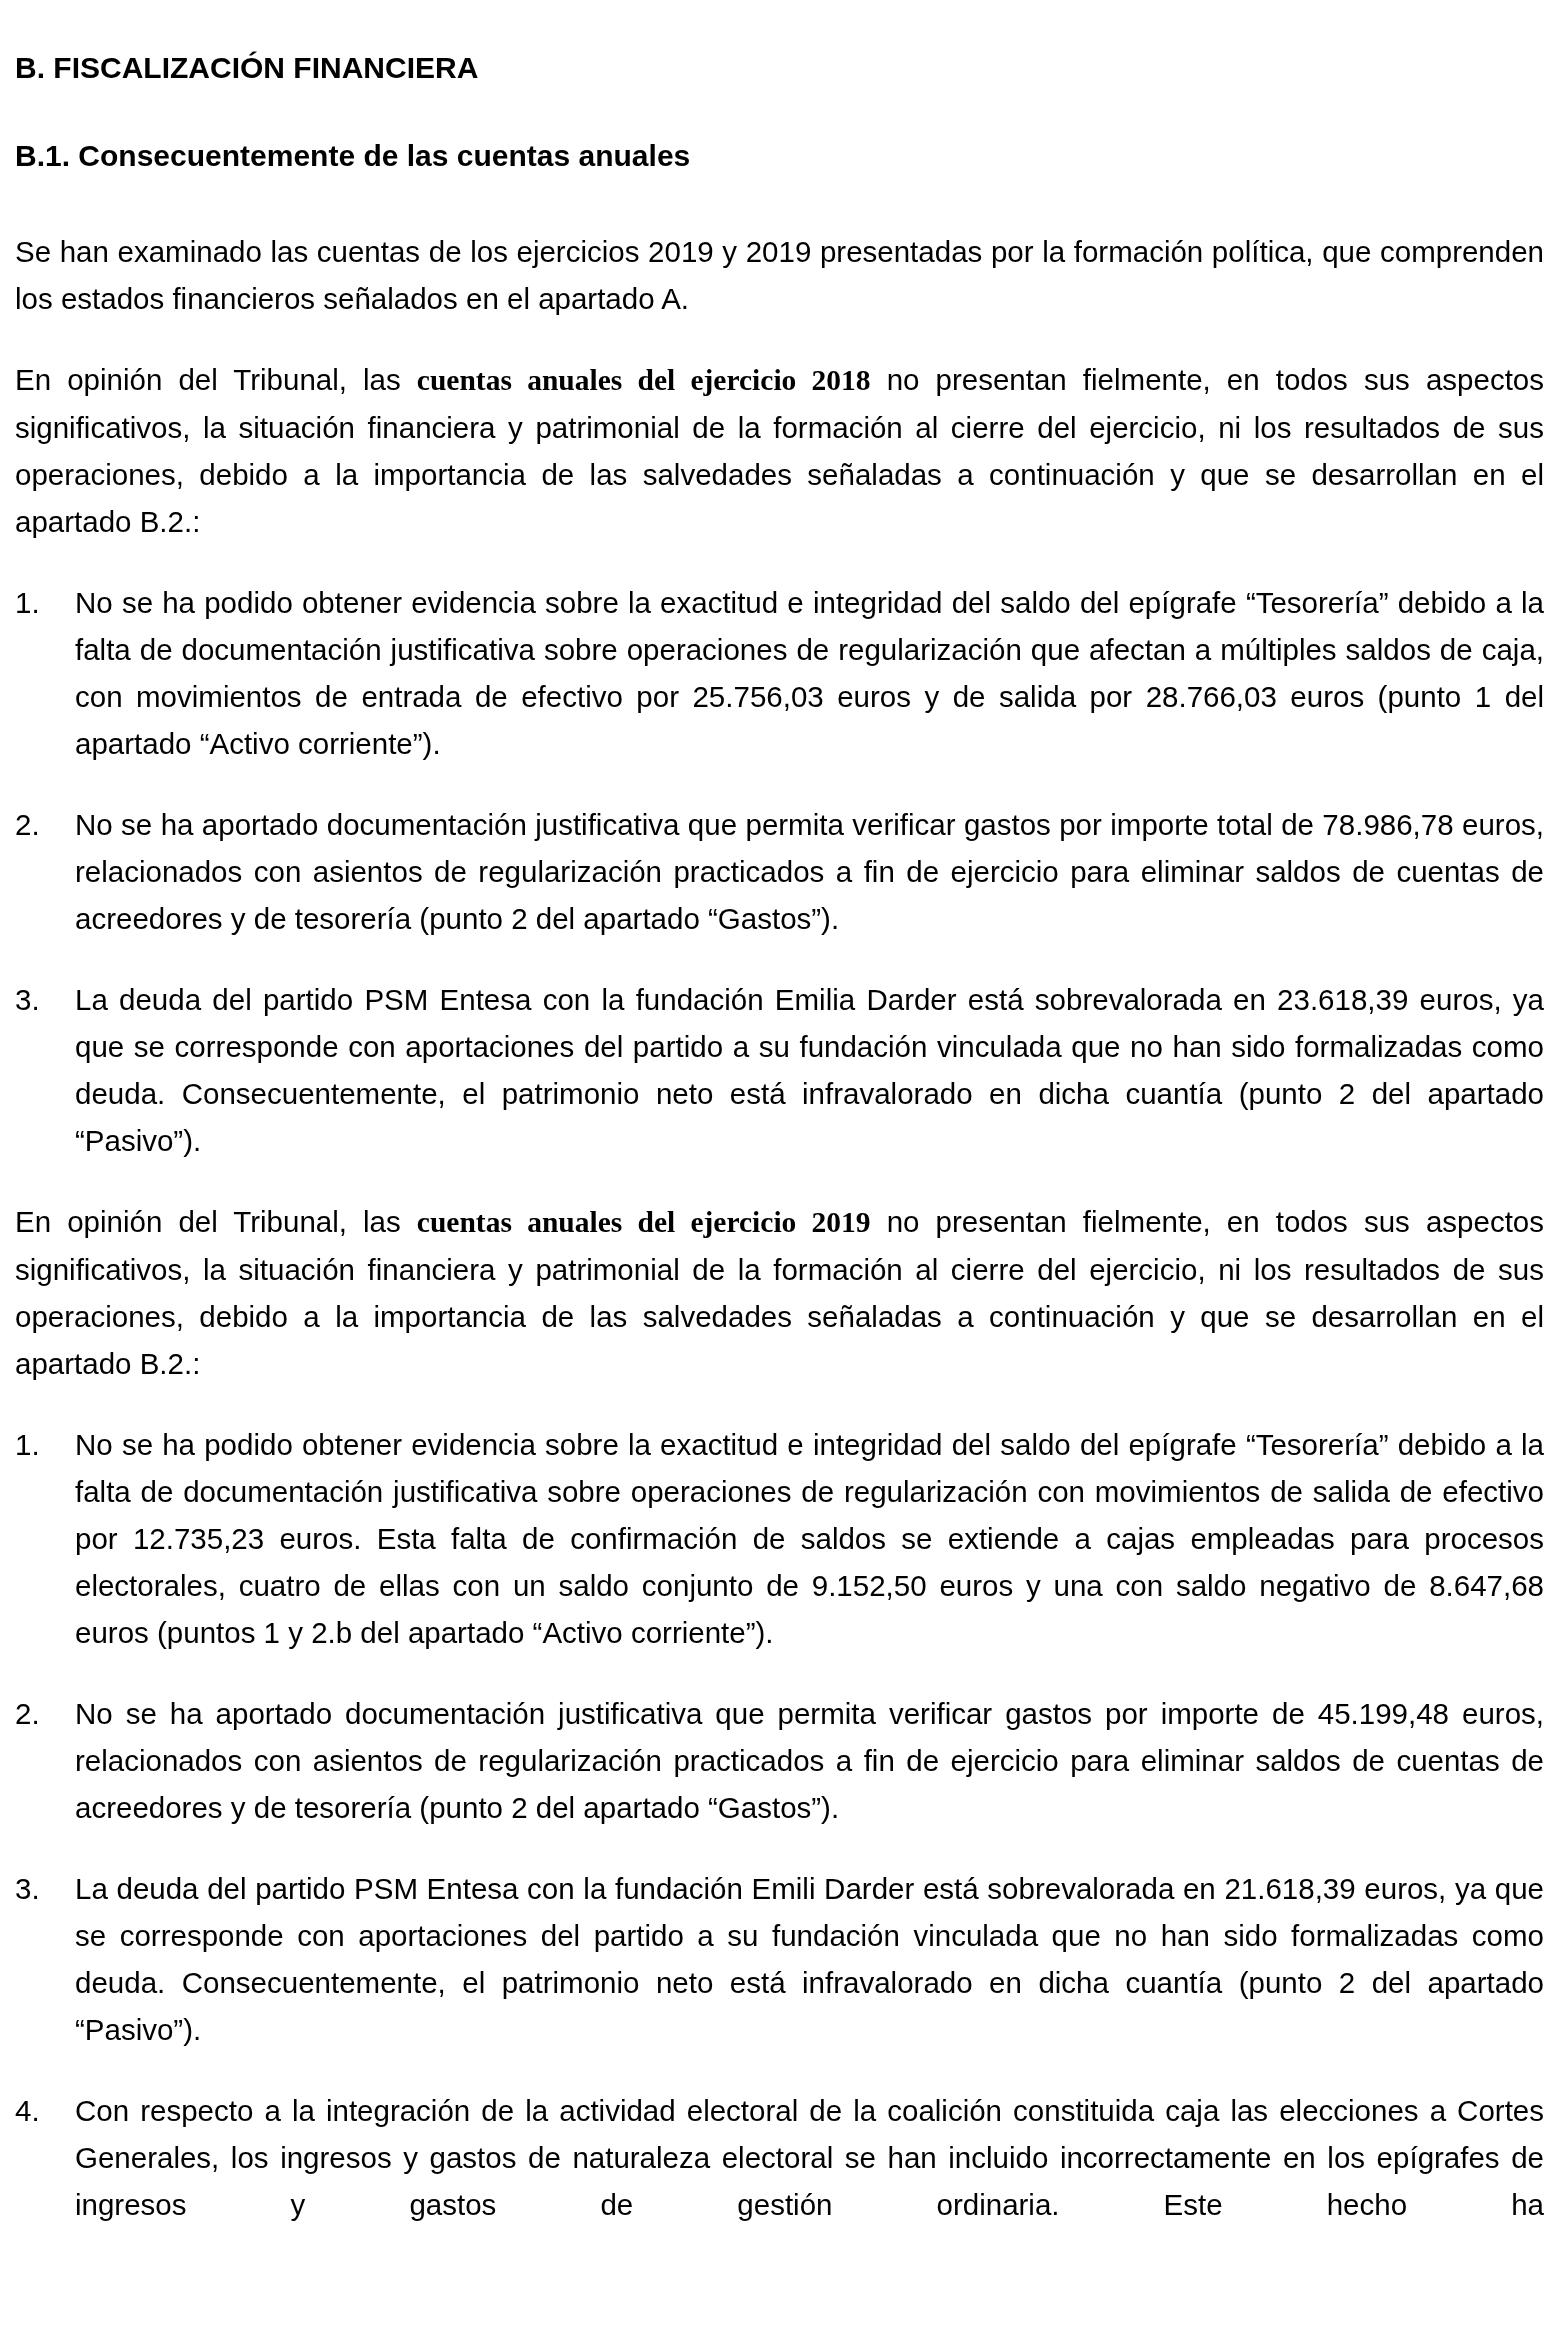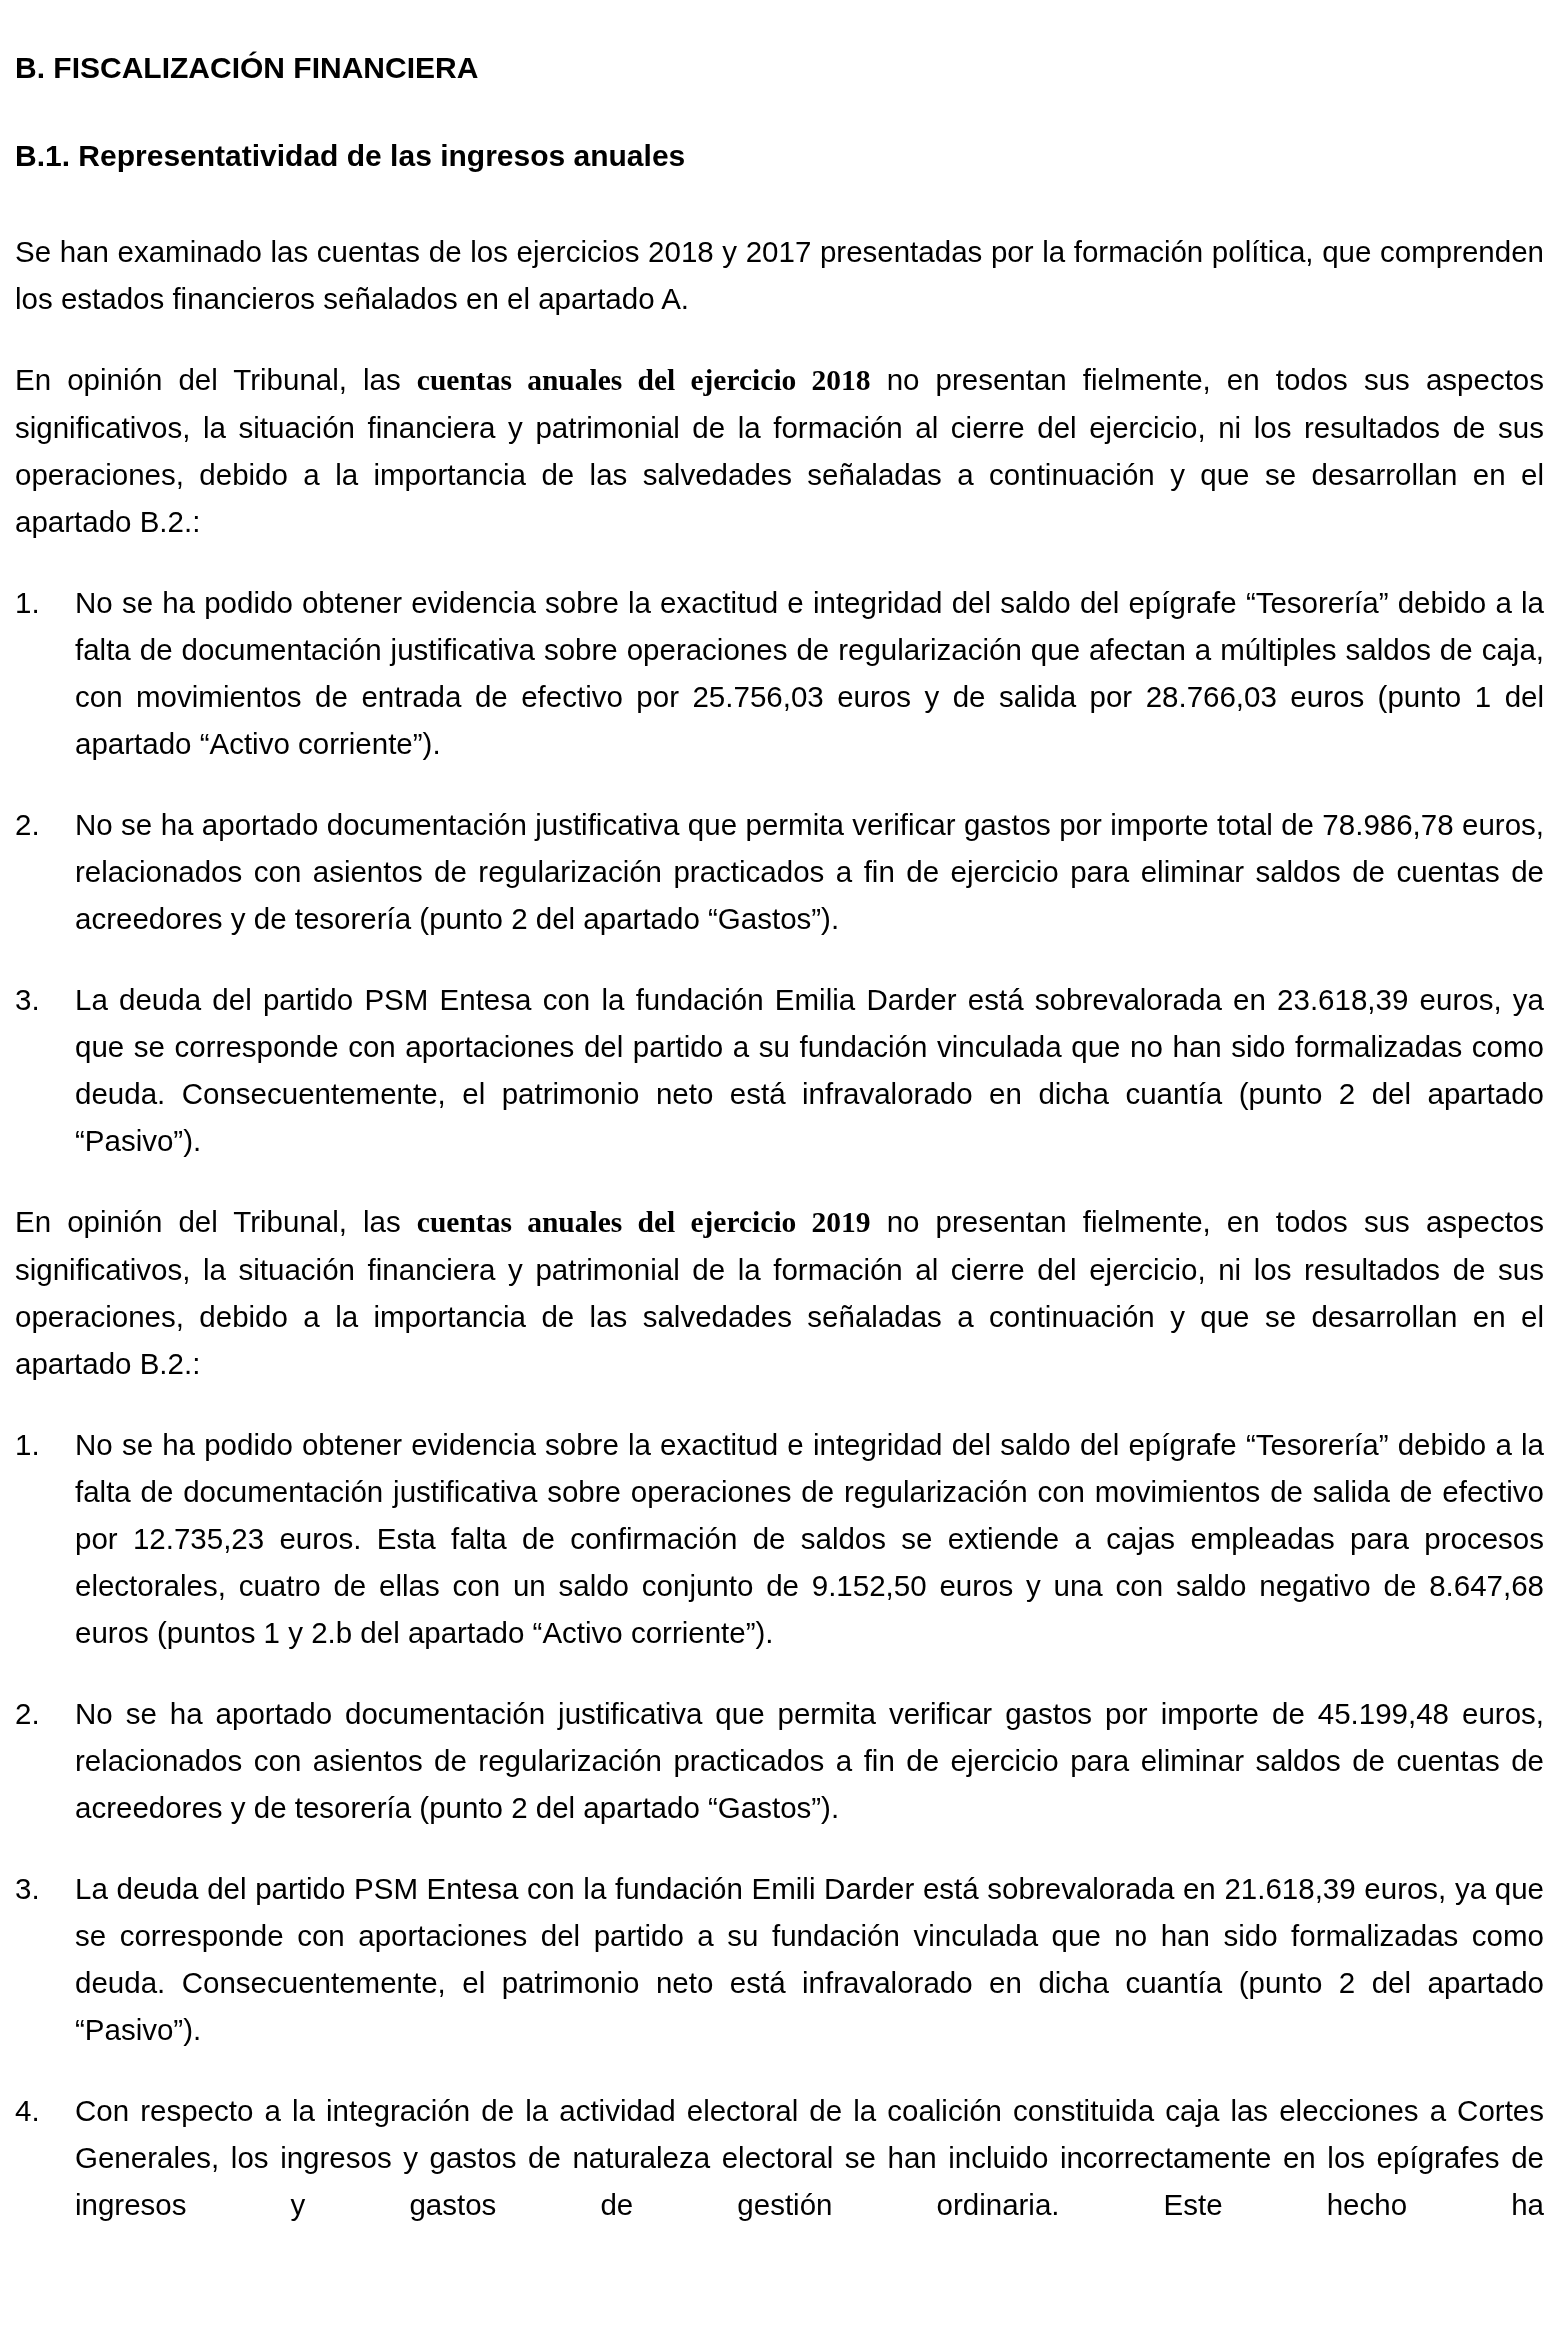--- a/index.html
+++ b/index.html
@@ -58,23 +58,23 @@
   strong { font-weight: bold; font-family: Liberation Serif, serif; }
 </style>
 </head>
 <body>
 
 <div class="page">
   <main>
 
     <h1 class="section-heading">B. FISCALIZACIÓN FINANCIERA</h1>
 
-    <h2 class="subsection-heading">B.1. Representatividad de las ingresos anuales</h2>
+    <h2 class="subsection-heading">B.1. Consecuentemente de las cuentas anuales</h2>
 
-    <p class="para">Se han examinado las cuentas de los ejercicios 2018 y 2017 presentadas por la formación política, que comprenden los estados financieros señalados en el apartado A.</p>
+    <p class="para">Se han examinado las cuentas de los ejercicios 2019 y 2019 presentadas por la formación política, que comprenden los estados financieros señalados en el apartado A.</p>
 
     <p class="para"><span>En opinión del Tribunal, las </span><strong>cuentas anuales del ejercicio 2018</strong><span> no presentan fielmente, en todos sus aspectos significativos, la situación financiera y patrimonial de la formación al cierre del ejercicio, ni los resultados de sus operaciones, debido a la importancia de las salvedades señaladas a continuación y que se desarrollan en el apartado B.2.:</span></p>
 
     <div class="list">
       <div class="li">
         <span class="num">1.</span>
         <div class="txt">No se ha podido obtener evidencia sobre la exactitud e integridad del saldo del epígrafe “Tesorería” debido a la falta de documentación justificativa sobre operaciones de regularización que afectan a múltiples saldos de caja, con movimientos de entrada de efectivo por 25.756,03 euros y de salida por 28.766,03 euros (punto 1 del apartado “Activo corriente”).</div>
       </div>
       <div class="li">
         <span class="num">2.</span>

